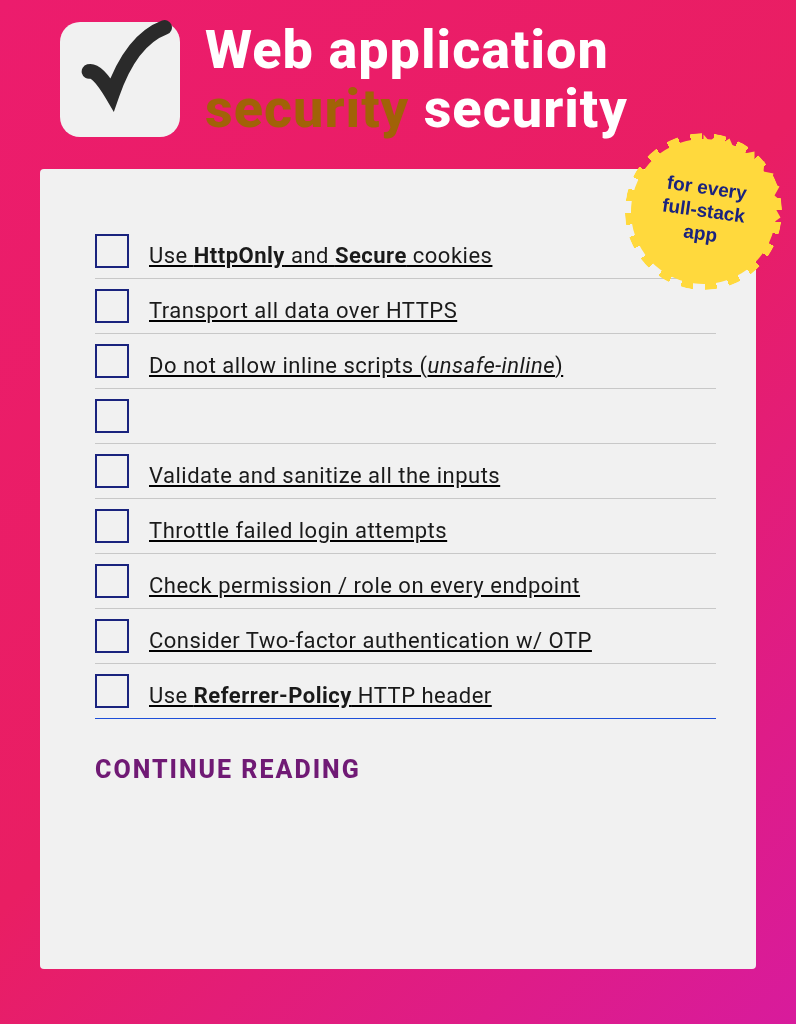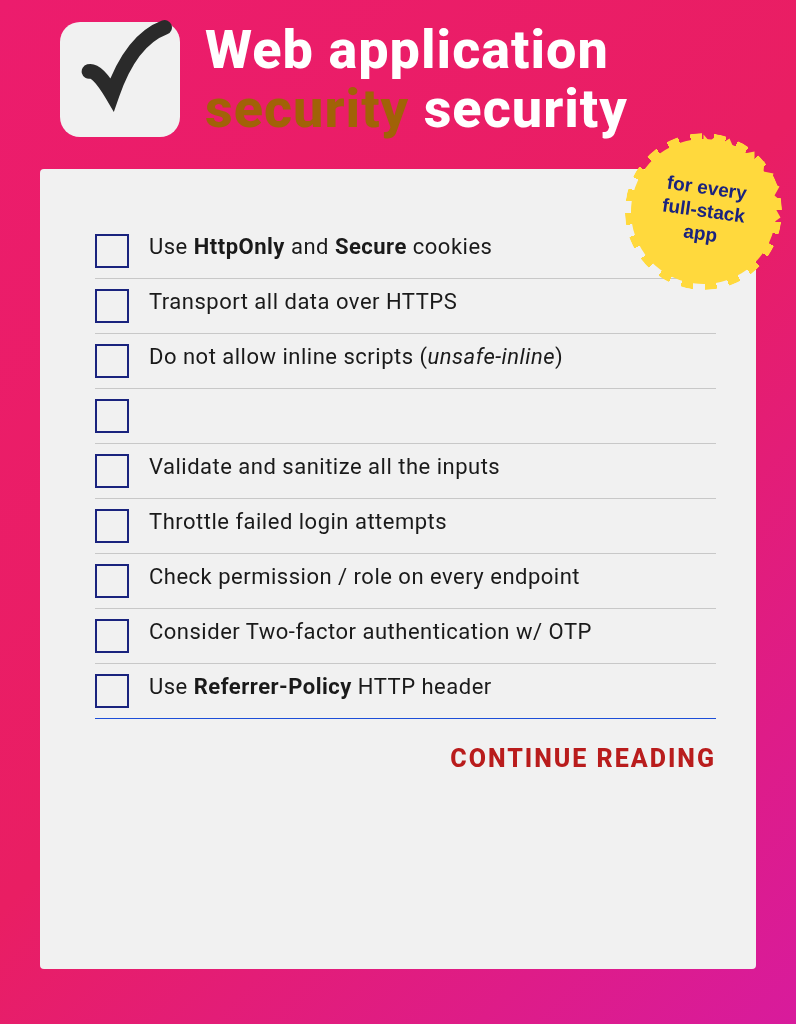--- a/index.html
+++ b/index.html
@@ -92,24 +92,25 @@
     .badge-text {
       font-size: 19px;
       font-weight: 700;
       color: #1a237e;
       line-height: 1.2;
       font-family: Arial, sans-serif;
     }
     
     .checklist-item {
       display: flex;
-      align-items: flex-start;
+      align-items: flex-end;
       gap: 20px;
       padding: 10px 0;
       border-bottom: 1px solid #c8c8c8;
+      text-decoration: underline;
     }
     
     .checklist-item:last-of-type {
       border-bottom: 1px solid #1d4ed8;
     }
     
     .item-checkbox {
       width: 34px;
       height: 34px;
       border: 2px solid #1a237e;
@@ -130,25 +131,25 @@
     .item-text em {
       font-style: italic;
     }
     
     .item-text .bold-italic {
       font-weight: 700;
       font-style: italic;
     }
     
     .continue-reading {
-      text-align: right;
-      margin-top: 25px;
+      text-align: left;
+      margin-top: 36px;
       font-size: 25px;
       font-weight: 800;
-      color: #b91c1c;
+      color: #701a75;
       letter-spacing: 2px;
     }
     
     .starburst {
       position: absolute;
       top: -35px;
       right: -25px;
       width: 155px;
       height: 155px;
       z-index: 9;

